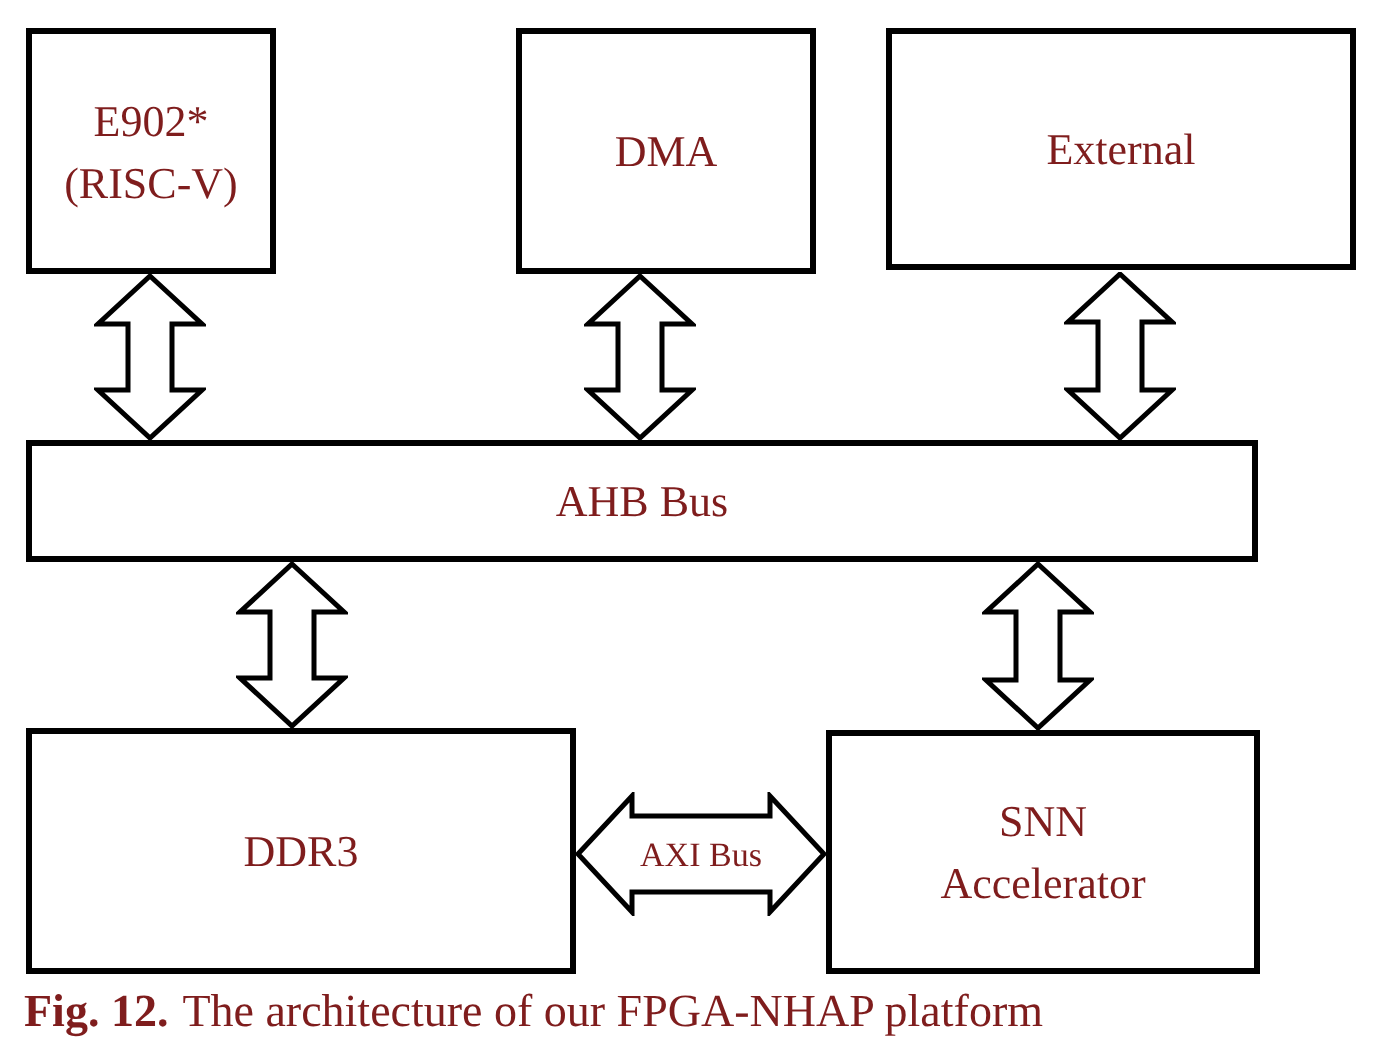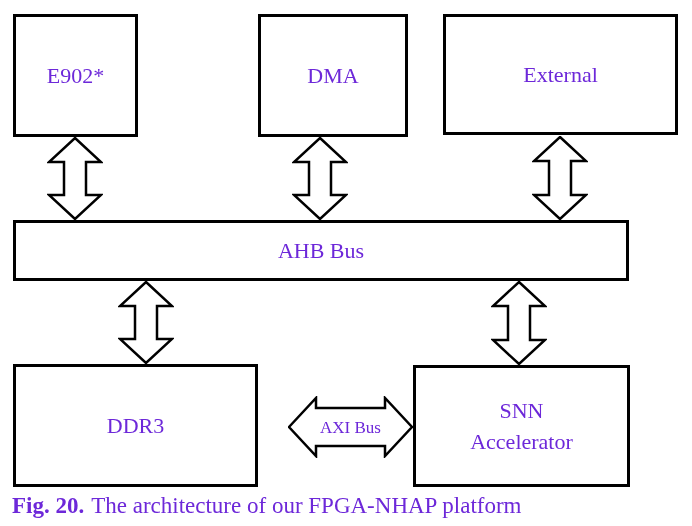--- a/index.html
+++ b/index.html
@@ -6,21 +6,21 @@
     margin: 0;
     padding: 0;
     background: #ffffff;
   }
   .canvas {
     position: relative;
     width: 692px;
     height: 526px;
     background: #ffffff;
     font-family: "Liberation Serif", "DejaVu Serif", serif;
-    color: #6d28d9;
+    color: #7f1d1d;
     overflow: hidden;
   }
   .block {
     position: absolute;
     box-sizing: border-box;
     border: 3px solid #000000;
     background: #ffffff;
     display: flex;
     flex-direction: column;
     align-items: center;
@@ -28,21 +28,21 @@
     text-align: center;
     font-size: 22px;
     line-height: 31px;
   }
   .block span { display: block; }
 
   #box-e902 { left: 13px; top: 14px; width: 125px; height: 123px; }
   #box-dma  { left: 258px; top: 14px; width: 150px; height: 123px; }
   #box-ext  { left: 443px; top: 14px; width: 235px; height: 121px; }
   #bus-ahb  { left: 13px; top: 220px; width: 616px; height: 61px; text-align: center; }
-  #box-ddr3 { left: 13px; top: 364px; width: 245px; height: 123px; }
+  #box-ddr3 { left: 13px; top: 364px; width: 275px; height: 123px; }
   #box-snn  { left: 413px; top: 365px; width: 217px; height: 122px; }
 
   .arrow { position: absolute; }
   #arrow-e902 { left: 47px;  top: 137px; }
   #arrow-dma  { left: 292px; top: 137px; }
   #arrow-ext  { left: 532px; top: 136px; }
   #arrow-ddr3 { left: 118px; top: 281px; }
   #arrow-snn  { left: 491px; top: 281px; }
   #arrow-axi  { left: 288px; top: 396px; }
 
@@ -75,20 +75,21 @@
   .caption .fig { font-weight: bold; }
   .caption .txt { margin-left: 7px; }
 </style>
 </head>
 <body>
 
 <div class="canvas">
 
   <div class="block" id="box-e902">
     <span>E902*</span>
+    <span>(RISC-V)</span>
   </div>
 
   <div class="block" id="box-dma">
     <span>DMA</span>
   </div>
 
   <div class="block" id="box-ext">
     <span>External</span>
   </div>
 
@@ -126,16 +127,16 @@
   </svg>
 
   <svg class="arrow" id="arrow-axi" width="125" height="62" viewBox="0 0 125 62">
     <polygon points="1,31 28,2 28,12 97,12 97,2 124,31 97,60 97,50 28,50 28,60" fill="#ffffff" stroke="#000000" stroke-width="2.5"></polygon>
   </svg>
   <div class="axi-wrap">
     <span class="axi-label">AXI Bus</span>
   </div>
 
   <div class="caption">
-    <span class="fig">Fig. 20.</span><span class="txt">The architecture of our FPGA-NHAP platform</span>
+    <span class="fig">Fig. 12.</span><span class="txt">The architecture of our FPGA-NHAP platform</span>
   </div>
 
 </div>
 
 </body></html>

